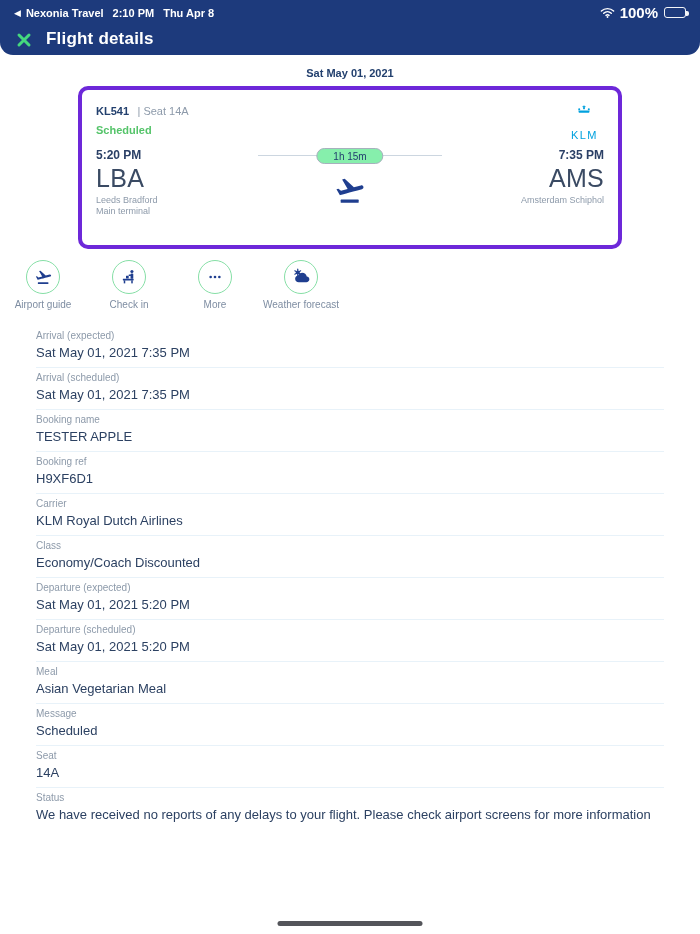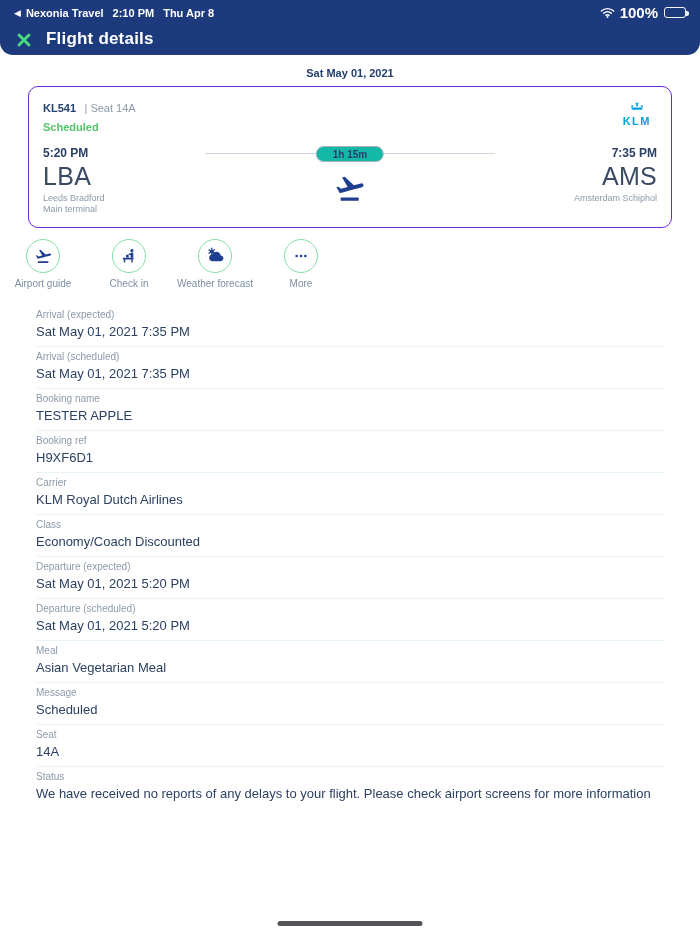--- a/index.html
+++ b/index.html
@@ -30,42 +30,42 @@
     background:rgba(255,255,255,.95); border-radius:0 2px 2px 0; }
   .nav-header { height:33px; display:flex; align-items:flex-end; padding:0 15px 6px 15px; }
   .close-x { width:18px; height:18px; display:flex; align-items:center; justify-content:center; cursor:pointer; }
   .nav-title { color:#ffffff; font-size:17px; font-weight:700; margin-left:13px; letter-spacing:.2px; }
 
   
   .date-header { text-align:center; margin-top:12px; font-size:11px; font-weight:700; color:#23406e; }
 
   
   .flight-card {
-    width:644px; margin:7px auto 0 auto; border:1px solid #6d28d9; border-radius:10px;
-    padding:11px 14px 12px 14px; background:#fff;
+    width:544px; margin:7px auto 0 auto; border:4px solid #6d28d9; border-radius:10px;
+    padding:11px 14px 28px 14px; background:#fff;
   }
   .card-row1 { display:flex; justify-content:space-between; align-items:flex-start; }
   .flight-num { font-size:11px; font-weight:700; color:#23406e; }
   .seat-suffix { font-size:11px; font-weight:400; color:#8d9aaa; margin-left:4px; }
   .sched-status { margin-top:5px; font-size:11px; font-weight:600; color:#55c46a; }
   .klm-logo { text-align:center; margin-right:6px; line-height:1; }
-  .klm-text { color:var(--klm-blue,#00a1de); font-size:11px; font-weight:700; letter-spacing:1.5px; margin-top:2px; }
-
-  .route { display:flex; margin-top:13px; }
+  .klm-text { color:var(--klm-blue,#00a1de); font-size:11px; font-weight:400; letter-spacing:1.5px; margin-top:13px; }
+
+  .route { display:flex; margin-top:7px; }
   .route-left { width:150px; }
   .route-right { width:150px; text-align:right; }
   .route-center { flex:1; position:relative; }
   .route-time { font-size:12px; font-weight:700; color:#2b4066; line-height:15px; }
   .route-code { font-size:25px; font-weight:500; color:#3a4a63; line-height:30px; letter-spacing:.3px; }
   .route-sub { font-size:9px; color:#8d9aaa; line-height:11px; margin-top:2px; }
   .route-line { position:absolute; left:12px; right:12px; top:7px; height:1px; background:#ccd6e0; }
   .duration-pill {
     position:absolute; top:0px; left:50%; transform:translateX(-50%);
-    background:#14b8a6; border:1px solid #a6b1bd; border-radius:9px;
-    padding:1.5px 16px; font-size:10px; font-weight:700; color:#23406e; white-space:nowrap;text-align:right;
+    background:#86efac; border:1px solid #a6b1bd; border-radius:9px;
+    padding:1.5px 16px; font-size:10px; font-weight:400; color:#23406e; white-space:nowrap;text-align:right;
   }
   .card-plane { position:absolute; top:26px; left:50%; transform:translateX(-50%); }
 
   
   .actions { display:flex; justify-content:flex-start; margin-top:11px; }
   .action-item { width:86px; text-align:center; cursor:pointer; }
   .action-circle {
     width:34px; height:34px; border:1.5px solid #86dfa6; border-radius:50%;
     margin:0 auto; display:flex; align-items:center; justify-content:center; background:#fff;
   }
@@ -191,42 +191,42 @@
           <rect x="8" y="10.2" width="3.6" height="3.8" rx="0.5"></rect>
           <rect x="3.8" y="14.4" width="14.4" height="2.1" rx="0.4"></rect>
           <rect x="5" y="16.5" width="2" height="4"></rect>
           <rect x="15" y="16.5" width="2" height="4"></rect>
         </svg>
       </div>
       <div class="action-label">Check in</div>
     </div>
     <div class="action-item">
       <div class="action-circle">
+        <svg width="18" height="18" viewBox="0 0 24 24" fill="#1f3e8f">
+          <circle cx="6.2" cy="12" r="1.75"></circle>
+          <circle cx="12" cy="12" r="1.75"></circle>
+          <circle cx="17.8" cy="12" r="1.75"></circle>
+        </svg>
+      </div>
+      <div class="action-label">More</div>
+    </div>
+    <div class="action-item">
+      <div class="action-circle">
         <svg width="19" height="18" viewBox="0 0 24 24" fill="#1f3e8f" stroke="#1f3e8f">
           <g stroke-width="1.5" stroke-linecap="round">
             <line x1="7" y1="1.5" x2="7" y2="10.5"></line>
             <line x1="3.1" y1="3.75" x2="10.9" y2="8.25"></line>
             <line x1="10.9" y1="3.75" x2="3.1" y2="8.25"></line>
           </g>
           <circle cx="7" cy="6" r="2.6" stroke="none"></circle>
           <path stroke="none" d="M19 11.2c-.55-2.8-3-4.9-6-4.9-2.3 0-4.3 1.3-5.3 3.2-2.4.3-4.2 2.3-4.2 4.7 0 2.6 2.1 4.8 4.8 4.8h10.2c2.2 0 4-1.8 4-4 0-2.1-1.6-3.8-3.5-3.8z"></path>
         </svg>
       </div>
       <div class="action-label">Weather forecast</div>
     </div>
-    <div class="action-item">
-      <div class="action-circle">
-        <svg width="18" height="18" viewBox="0 0 24 24" fill="#1f3e8f">
-          <circle cx="6.2" cy="12" r="1.75"></circle>
-          <circle cx="12" cy="12" r="1.75"></circle>
-          <circle cx="17.8" cy="12" r="1.75"></circle>
-        </svg>
-      </div>
-      <div class="action-label">More</div>
-    </div>
   </div>
 
 <div class="details">
     <div class="detail-row">
       <div class="detail-label">Arrival (expected)</div>
       <div class="detail-value">Sat May 01, 2021 7:35 PM</div>
     </div>
     <div class="detail-row">
       <div class="detail-label">Arrival (scheduled)</div>
       <div class="detail-value">Sat May 01, 2021 7:35 PM</div>

